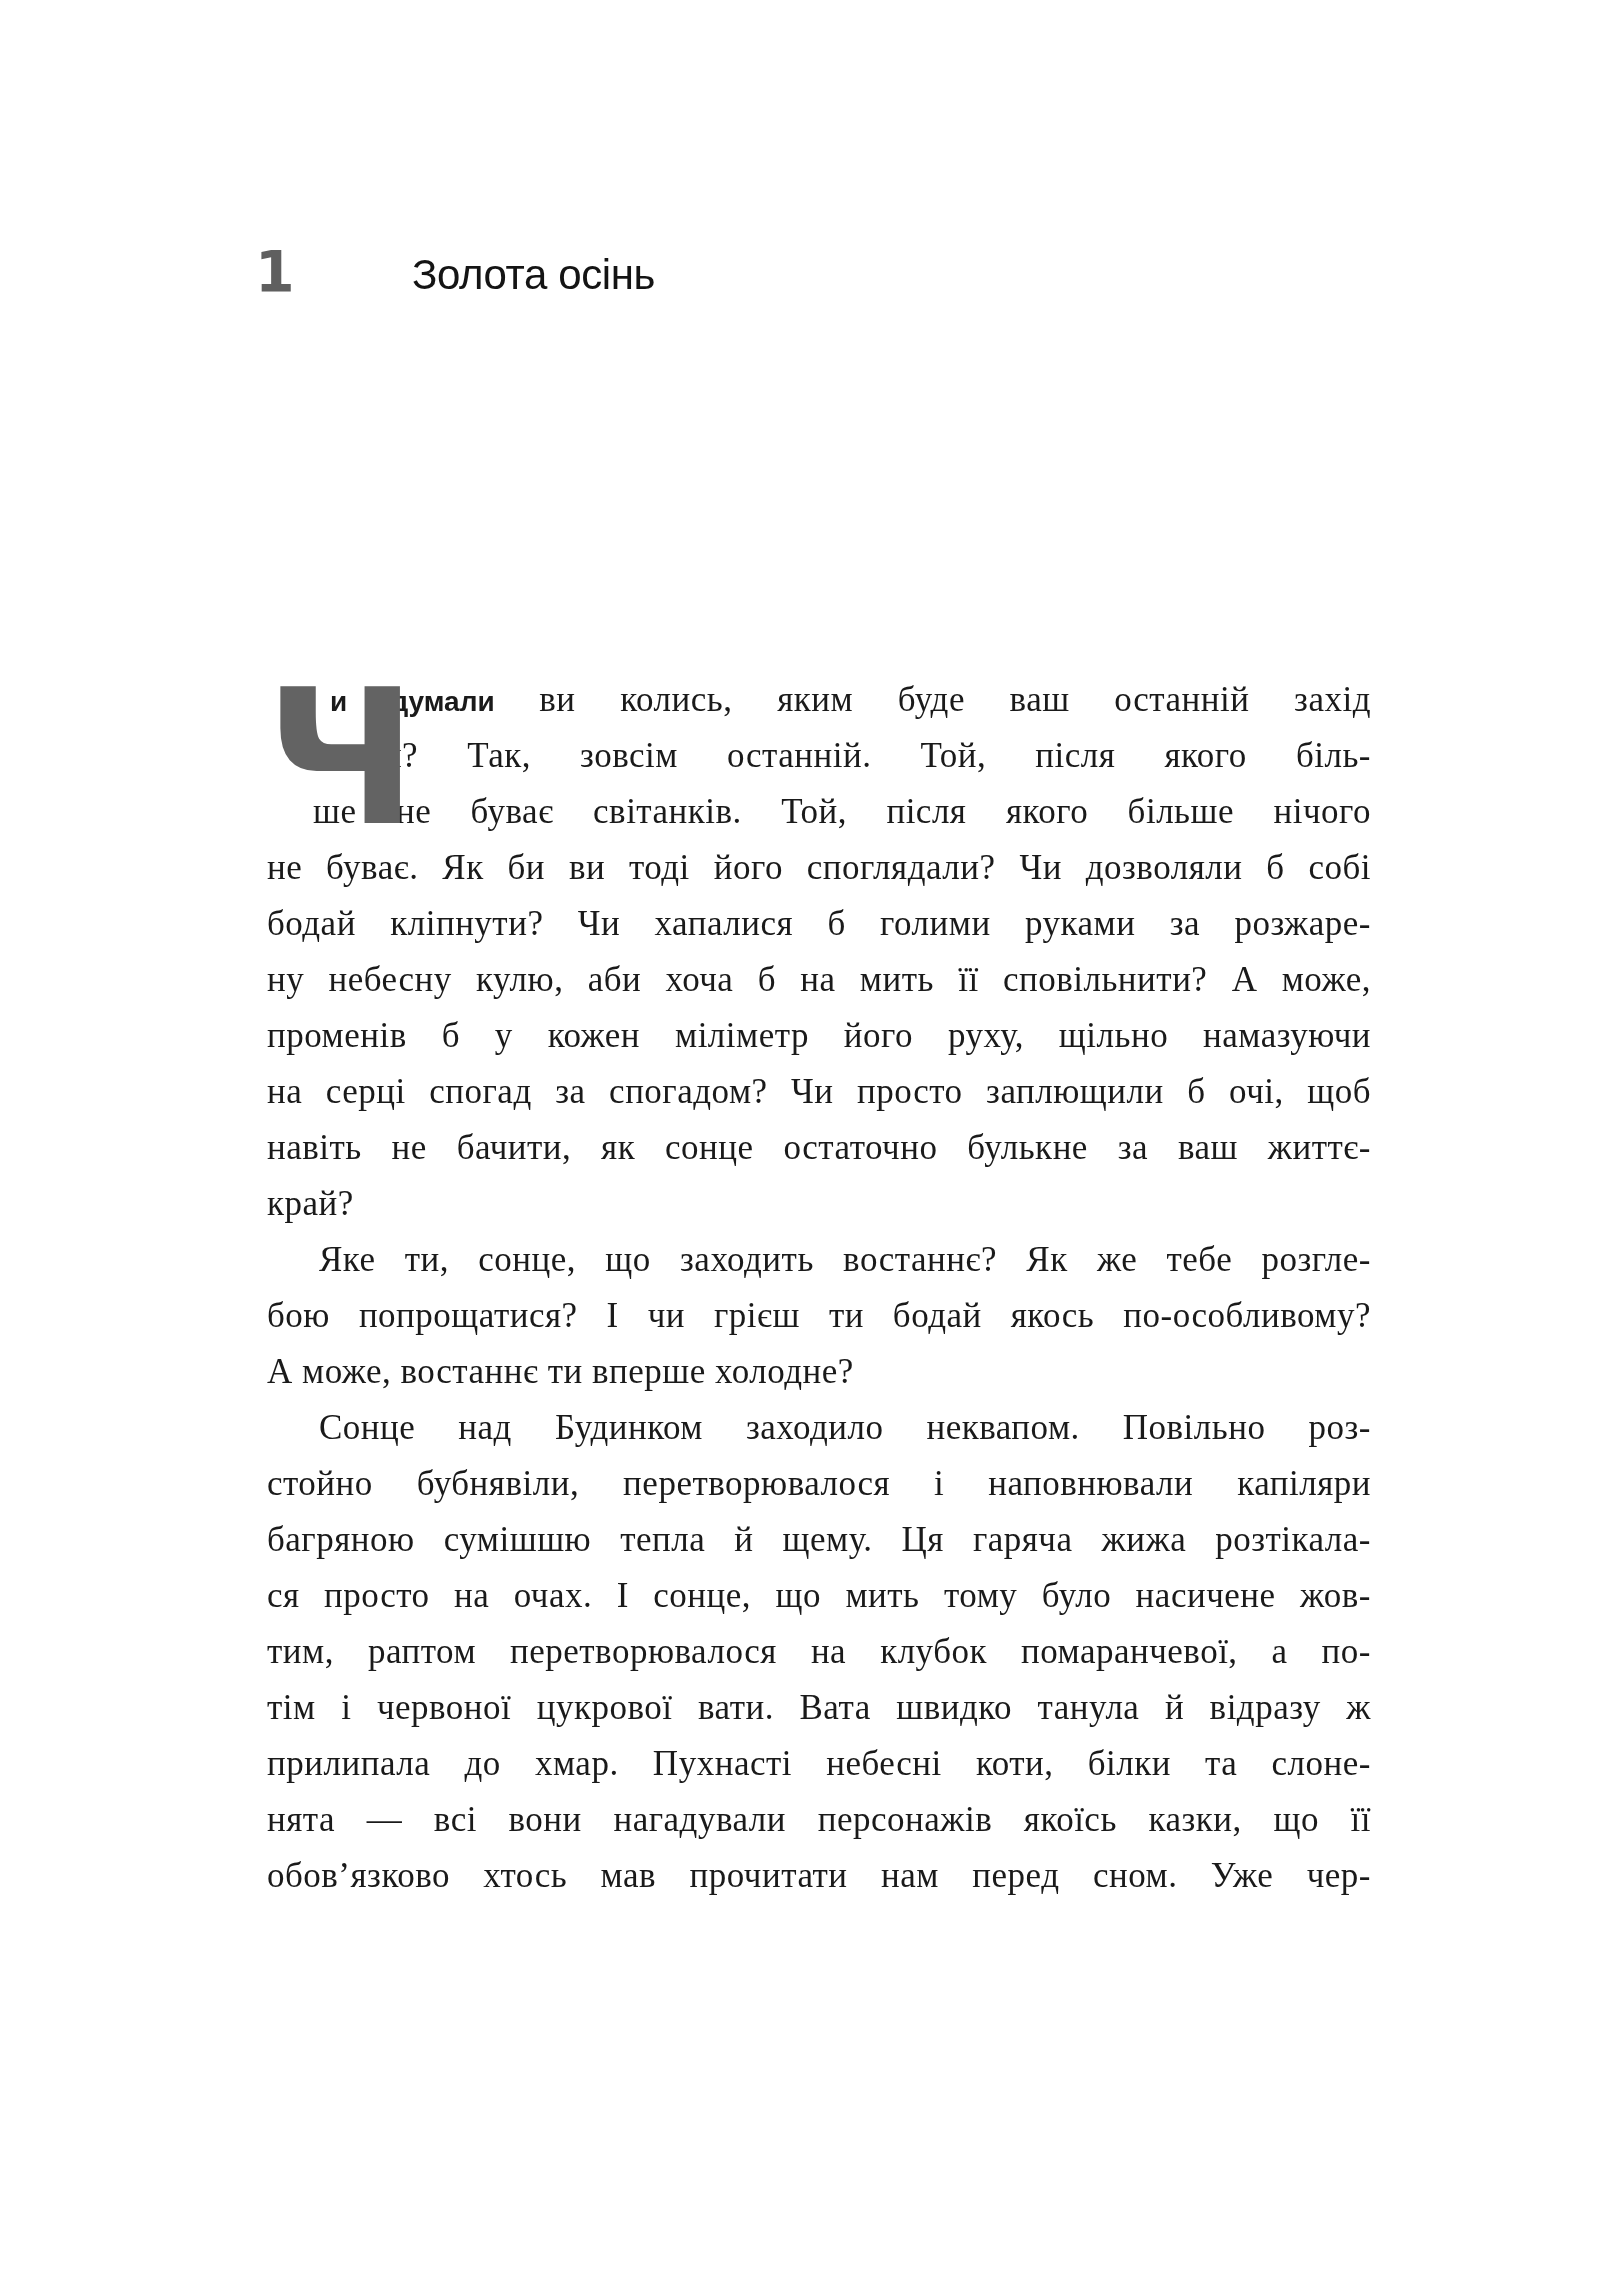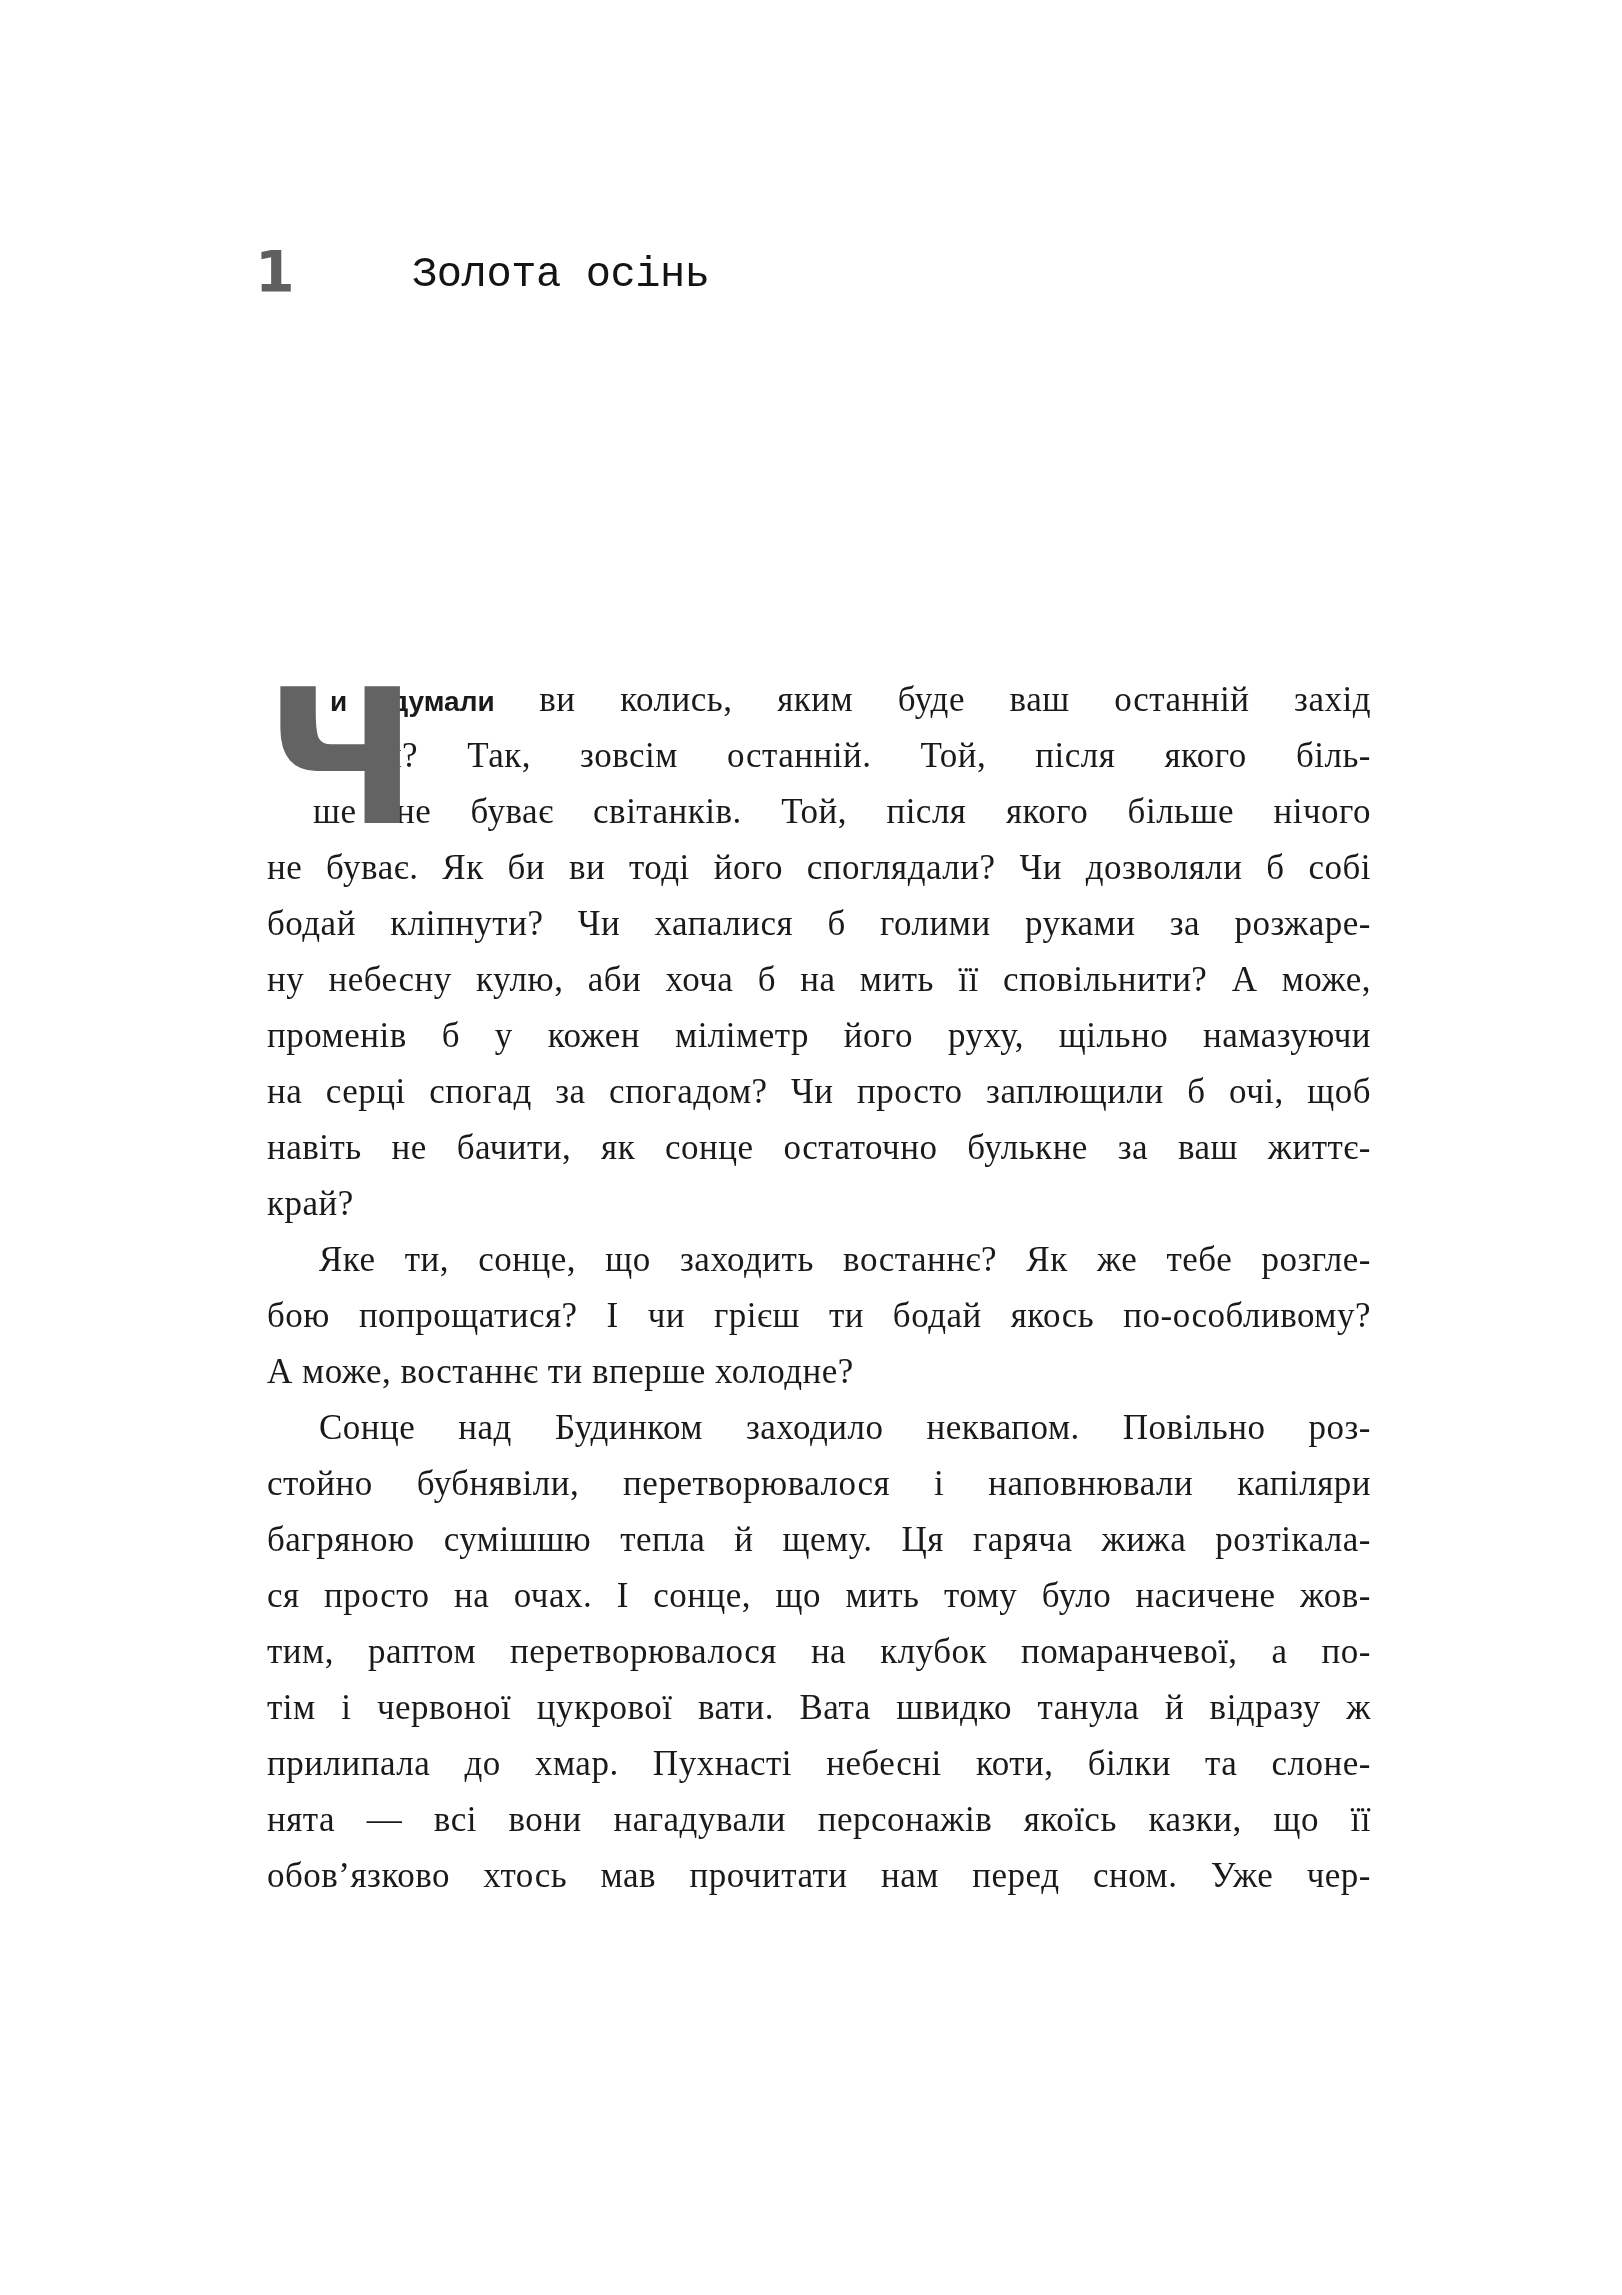--- a/index.html
+++ b/index.html
@@ -5,21 +5,21 @@
   html, body { margin:0; padding:0; background:#ffffff; }
   body { width:1623px; height:2295px; position:relative; overflow:hidden; }
   .chapter-head { position:absolute; left:255px; top:238px; height:68px; }
   .chapter-num {
     position:absolute; left:0; top:0;
     font-family:"DejaVu Sans", sans-serif; font-weight:bold;
     font-size:57px; line-height:68px; color:#5f5f5f;
   }
   .chapter-title {
     position:absolute; left:157px; top:3.4px; white-space:nowrap;
-    font-family:Liberation Mono, monospace; font-size:42px; line-height:68px;
+    font-family:Liberation Sans, sans-serif; font-size:42px; line-height:68px;
     color:#141414; letter-spacing:-0.4px;
   }
   .body-text {
     position:absolute; left:267px; top:672px; width:1104px;
     font-family:"Liberation Serif", serif; font-size:35px; line-height:56px;
     color:#1a1a1a; text-align:justify; letter-spacing:0.5px;
   }
   .line { display:block; white-space:nowrap; height:56px; text-align-last:justify; text-align:justify; }
   .line.last { text-align-last:left; }
   .line.indent { padding-left:52px; }

